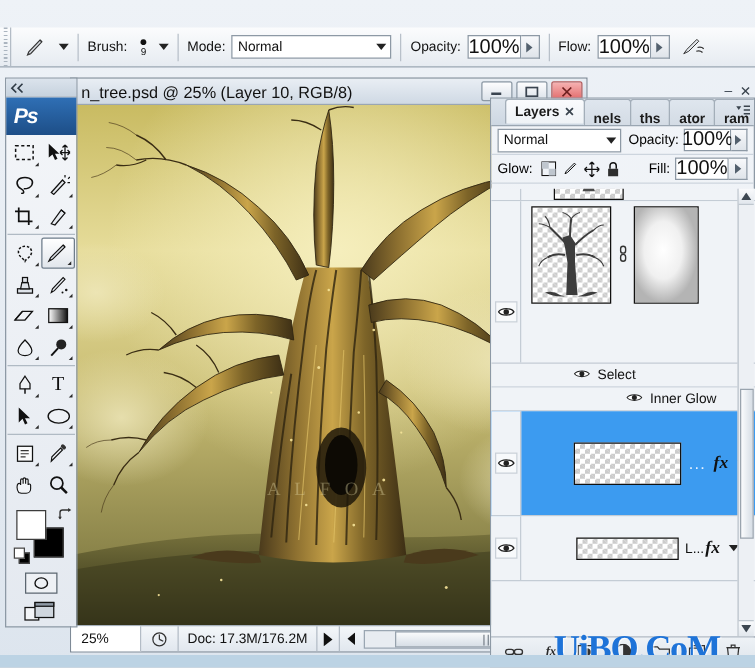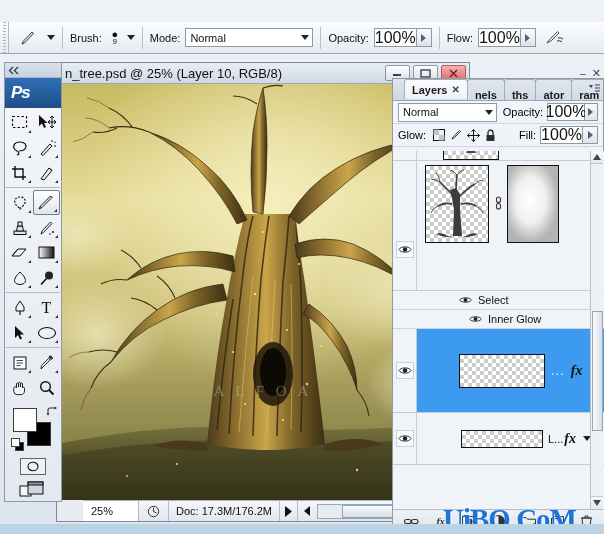--- a/index.html
+++ b/index.html
@@ -100,21 +100,21 @@
   }
   .win-btn.close { background: linear-gradient(#f6b2b2, #e06868); border-color: #b45b5b; }
   .doc-canvas {
     position: absolute; left: 0; top: 21px; width: 412px; height: 416px;
     overflow: hidden;
   }
   .doc-status {
     position: absolute; left: 0; bottom: 0; width: 412px; height: 21px;
     background: linear-gradient(#f4f7fa, #e1e7ee);
     border-top: 1px solid #a7b1bc;
-    display: flex; align-items: center; font-size: 11px; color: #111; margin-left: 26px;
+    display: flex; align-items: center; font-size: 11px; color: #111;
   }
   .st-zoom {
     width: 56px; height: 100%; background: #fff; border-right: 1px solid #b3bcc6;
     display: flex; align-items: center; padding-left: 8px;
   }
   .st-icon {
     width: 30px; display: flex; align-items: center; justify-content: center;
     border-right: 1px solid #b3bcc6; height: 100%;
   }
   .st-doc { flex: 1; display: flex; align-items: center; justify-content: center; }
@@ -262,21 +262,21 @@
     border: 1px solid #111;
   }
   .thumb-white { background: #fff; border: 1px solid #111; }
   .chain { width: 12px; text-align: center; font-size: 12px; color: #333; }
   .fx-glyph { font-family: "Liberation Serif", serif; font-style: italic; font-weight: bold; font-size: 14px; color: #111; }
   .eff-row {
     height: 19px; display: flex; align-items: center;
     border-bottom: 1px solid #cdd5de; font-size: 11px; color: #111;
   }
   .eff-indent-1 { padding-left: 66px; }
-  .eff-indent-2 { padding-left: 76px; }
+  .eff-indent-2 { padding-left: 108px; }
   .vscroll {
     position: absolute; right: 0; top: 72px; width: 13px; height: 358px;
     background: #edf0f4; border-left: 1px solid #b9c1ca;
   }
   .vs-arrow {
     height: 13px; display: flex; align-items: center; justify-content: center;
     background: linear-gradient(#f9fafc,#e2e7ed); border-bottom: 1px solid #bfc7cf;
   }
   .vs-arrow.bot { position: absolute; bottom: 0; width: 100%; border: none; border-top: 1px solid #bfc7cf; }
   .vs-thumb {

